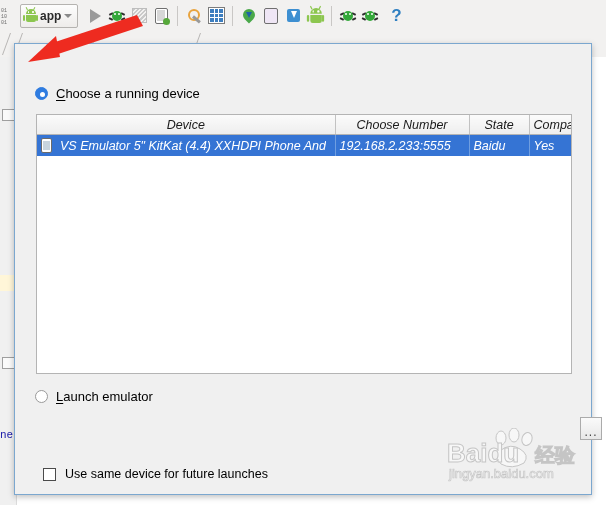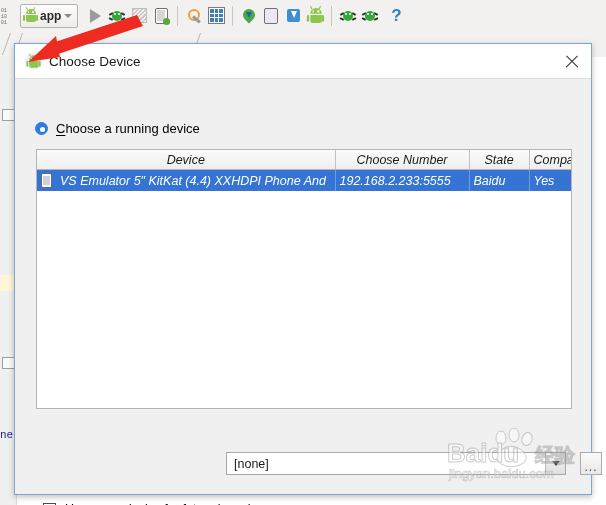--- a/index.html
+++ b/index.html
@@ -345,36 +345,20 @@
     <div class="gutter"></div>
     <span class="gut-mark" style="top:52px"></span>
     <span class="gut-mark" style="top:300px"></span>
     <span class="hl-line" style="top:218px"></span>
     <span class="code-blue" style="left:0; top:372px">ne</span>
   </div>
 </div>
 
 <div id="dialog">
 
-  <div class="dlg-title">
-    <span class="ic">
-      <span class="droid" style="transform:scale(.95)">
-        <i class="ant l"></i>
-          <i class="ant r"></i>
-          <i class="head"></i>
-        <i class="eye l"></i>
-          <i class="eye r"></i>
-        <i class="arm l"></i>
-          <i class="arm r"></i>
-          <i class="body"></i>
-      </span>
-    </span>
-    <span class="txt">Choose Device</span>
-    <span class="dlg-close"></span>
-  </div>
 
   <div class="dlg-body">
 
     <div class="radio-row" style="left:20px; top:42px">
       <span class="radio on"></span>
       <span class="radio-lbl"><span class="mn">C</span>hoose a running device</span>
     </div>
 
     <div class="tbl-wrap">
       <table class="dev">
@@ -401,27 +385,25 @@
               </span>
             </td>
             <td>192.168.2.233:5555</td>
             <td>Baidu</td>
             <td>Yes</td>
           </tr>
         </tbody>
       </table>
     </div>
 
-
-    <div class="combo">
-      <span class="val">[none]</span>
-      <span class="arrowbtn">
-          <i></i>
-        </span>
-    </div>
+    <div class="radio-row" style="left:20px; top:345px">
+      <span class="radio"></span>
+      <span class="radio-lbl"><span class="mn">L</span>aunch emulator</span>
+    </div>
+
     <div class="ellipsis-btn">...</div>
 
     <div class="cb-row">
       <span class="cb"></span>
       <span class="cb-lbl">Use same device for future launches</span>
     </div>
   </div>
 
 </div>
 

